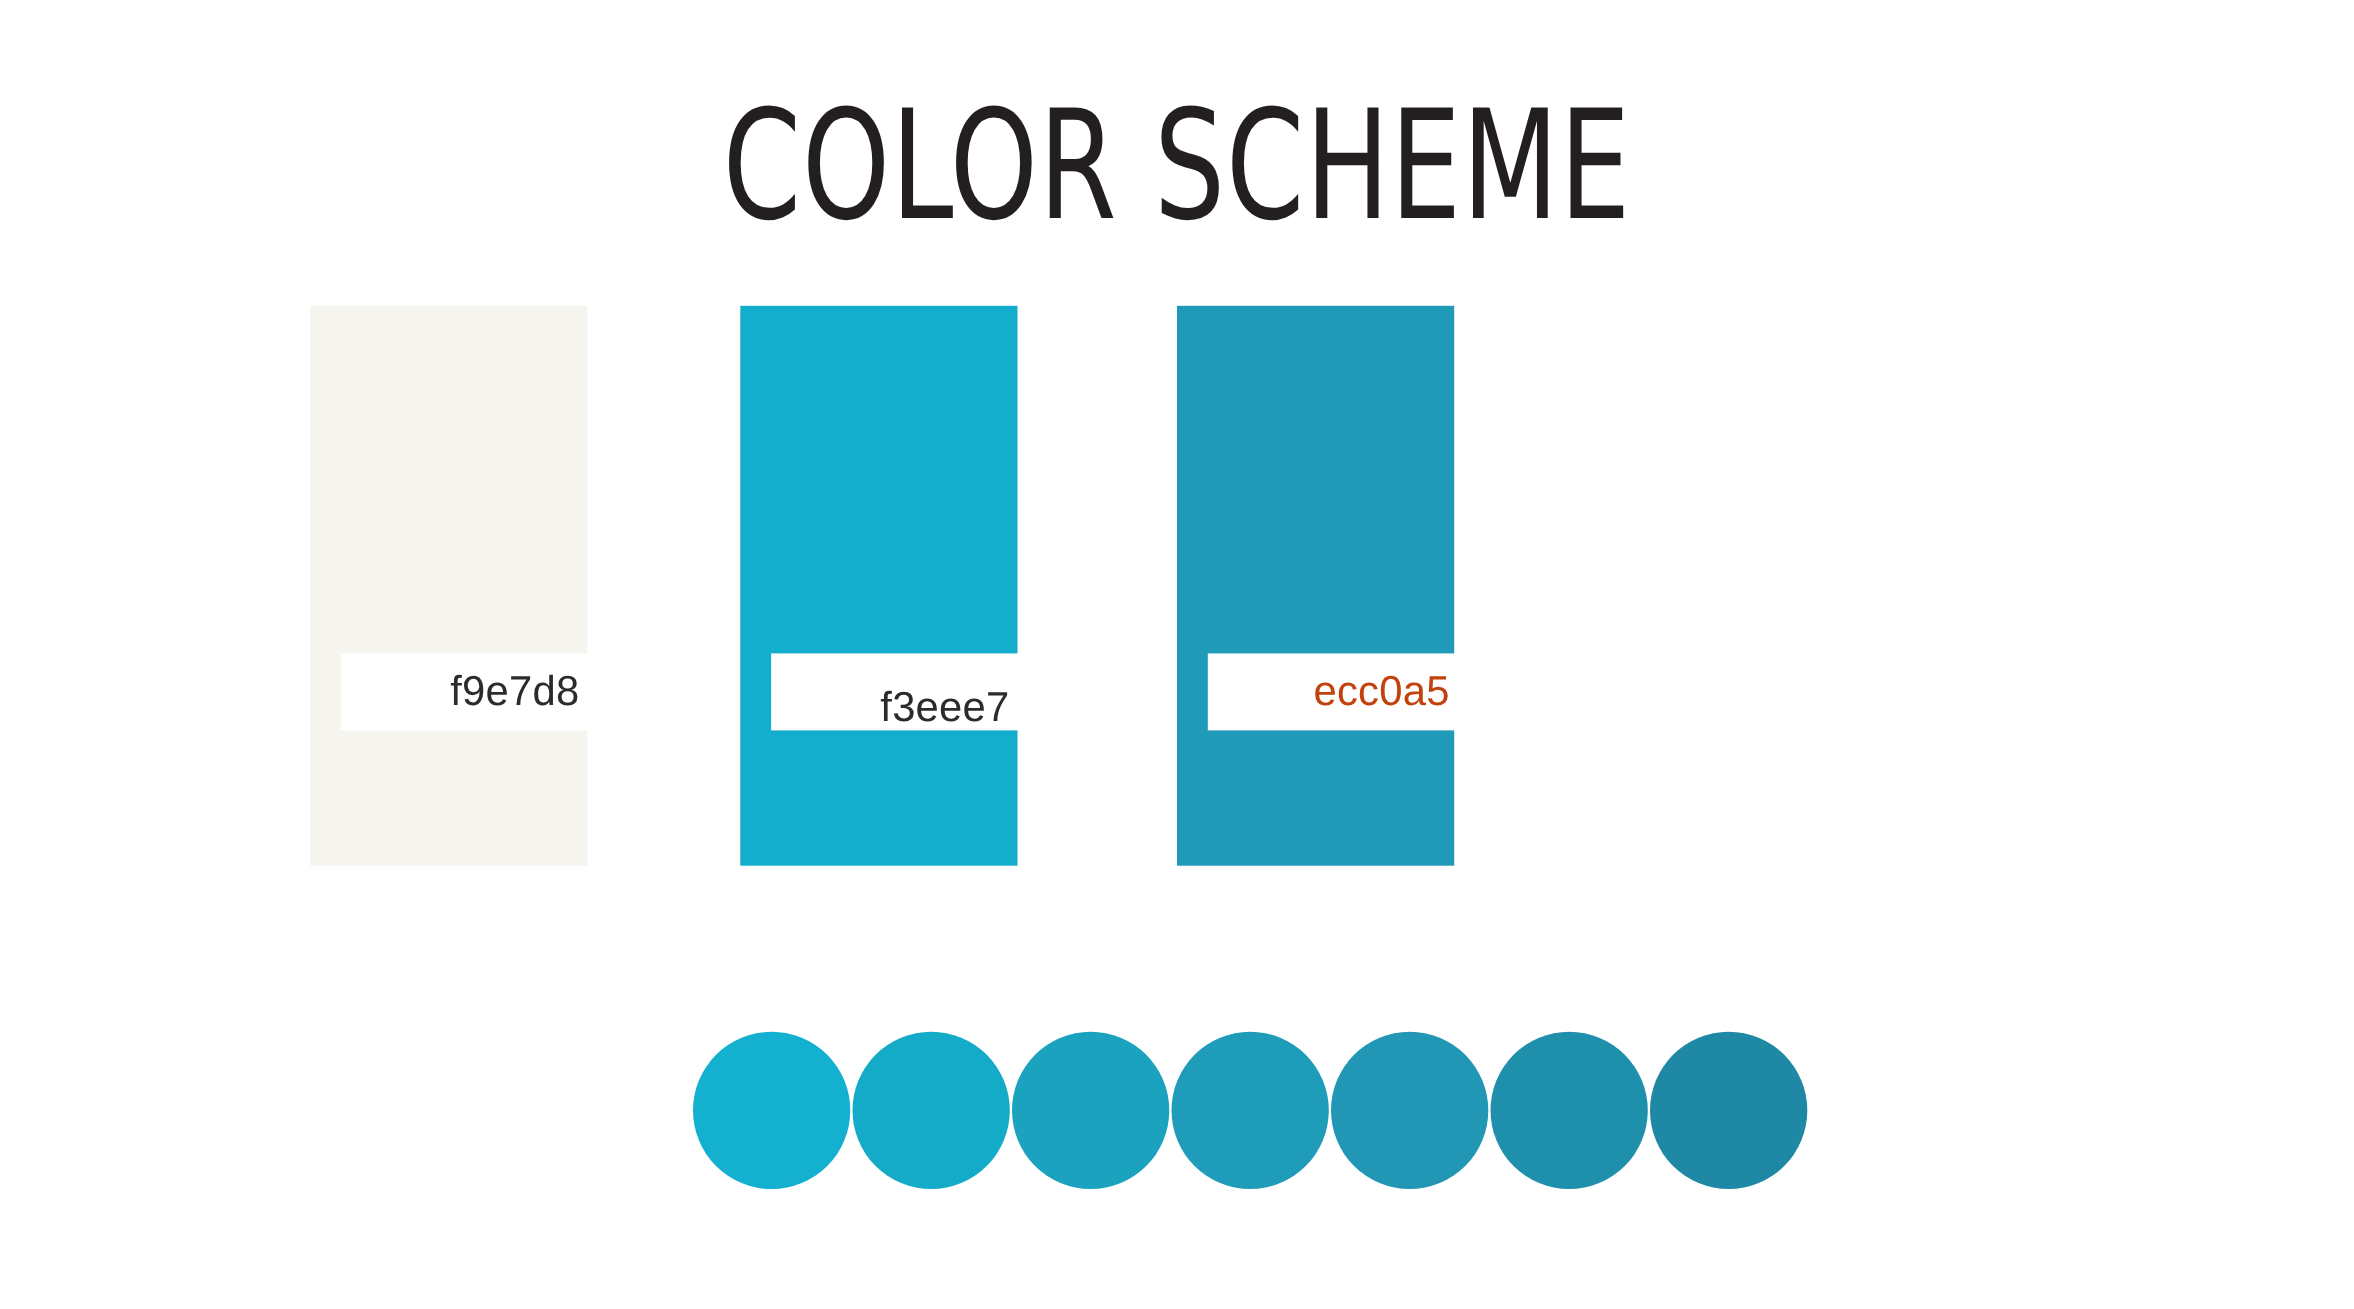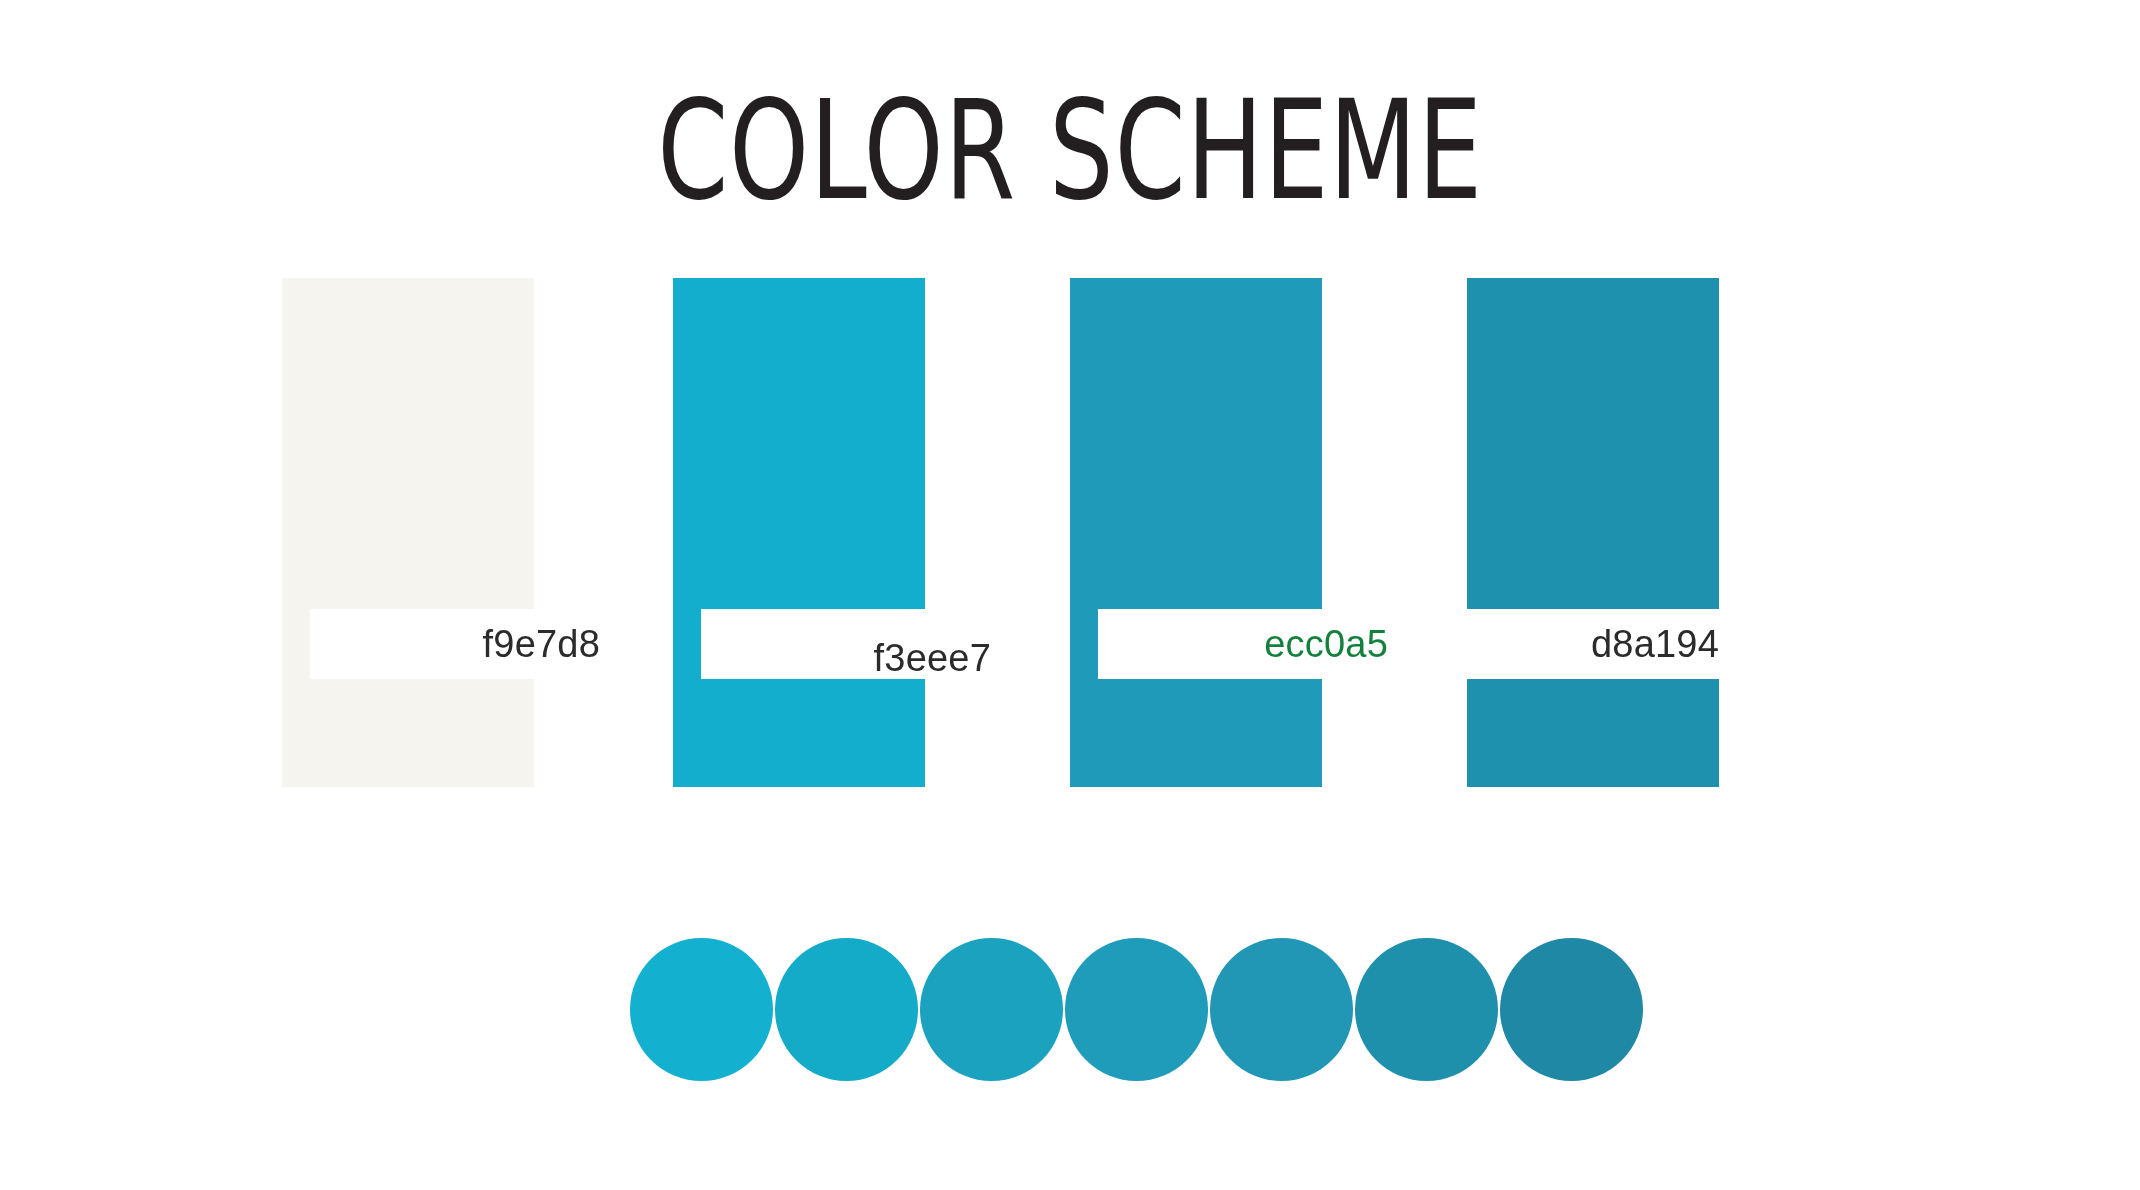--- a/index.html
+++ b/index.html
@@ -51,27 +51,28 @@
     height: 510px;
   }
   .swatch {
     position: absolute;
     top: 0;
     width: 252px;
     height: 509px;
   }
   .swatch-label-box {
     position: absolute;
-    top: 331px;
+    top: 316px;
     width: 290px;
     height: 70px;
     background: #ffffff;
     display: flex;
     align-items: center;
-    justify-content: flex-end;
+    justify-content: center;
+    padding-left: 13px;
   }
   .swatch-label-box.inset-left  { left: 28px; }
   .swatch-label-box.inset-right { left: -38px; }
   .swatch-label {
     font-family: "Liberation Sans", sans-serif;
     font-size: 38px;
     line-height: 38px;
     font-weight: 400;
     color: #2b2b2b;
     letter-spacing: 0.2px;
@@ -106,26 +107,21 @@
           <span class="swatch-label" style="color: rgb(43, 43, 43);">f9e7d8</span>
         </div>
       </div>
       <div class="swatch" style="left: 673px; background: rgb(19, 174, 205);">
         <div class="swatch-label-box inset-left" style="background: rgb(255, 255, 255);">
           <span class="swatch-label" style="color: rgb(43, 43, 43); margin-top: 28px;">f3eee7</span>
         </div>
       </div>
       <div class="swatch" style="left: 1070px; background: rgb(31, 154, 184);">
         <div class="swatch-label-box inset-left" style="background: rgb(255, 255, 255);">
-          <span class="swatch-label" style="color: #15803d;">ecc0a5</span>
-        </div>
-      </div>
-      <div class="swatch" style="left: 1467px; background: rgb(29, 145, 173);">
-        <div class="swatch-label-box inset-right" style="background: rgb(255, 255, 255);">
-          <span class="swatch-label" style="color: rgb(43, 43, 43);">d8a194</span>
+          <span class="swatch-label" style="color: #c2410c;">ecc0a5</span>
         </div>
       </div>
     </div>
 
   <div id="circle-row" style="width: 1013px;">
       <div class="dot" style="left: 0px; width: 143px; height: 143px; background: rgb(19, 176, 207);"></div>
       <div class="dot" style="left: 145px; width: 143px; height: 143px; background: rgb(20, 171, 200);"></div>
       <div class="dot" style="left: 290px; width: 143px; height: 143px; background: rgb(26, 162, 191);"></div>
       <div class="dot" style="left: 435px; width: 143px; height: 143px; background: rgb(31, 156, 185);"></div>
       <div class="dot" style="left: 580px; width: 143px; height: 143px; background: rgb(33, 151, 181);"></div>

